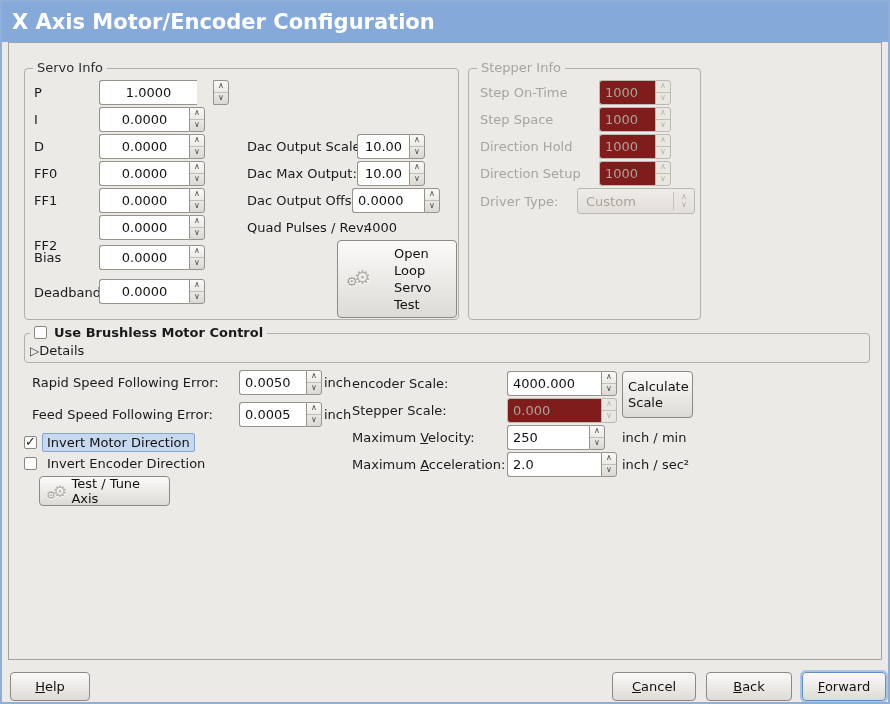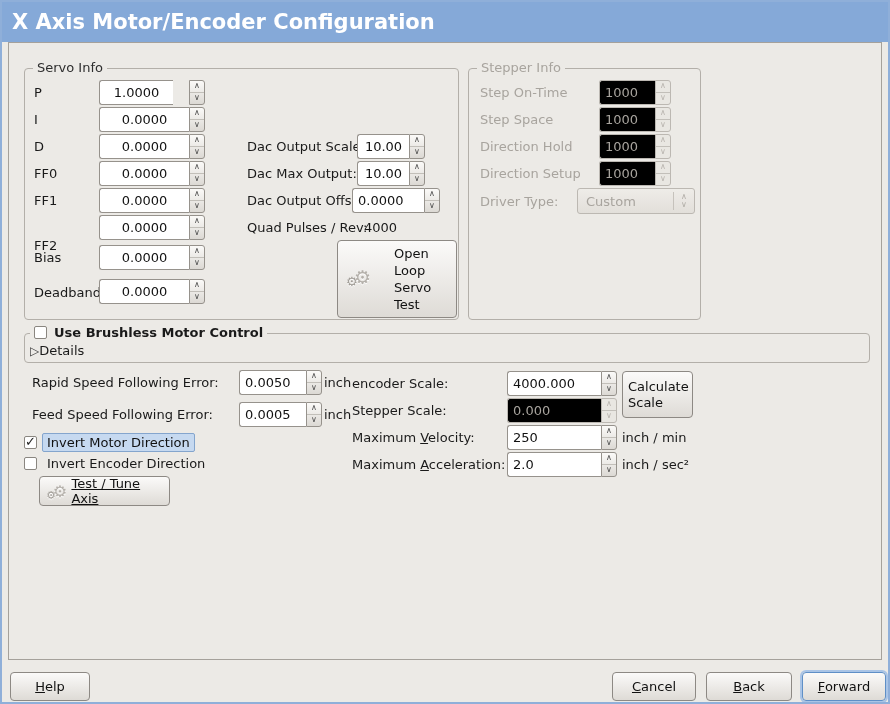--- a/index.html
+++ b/index.html
@@ -18,21 +18,21 @@
 
   .spinbox{display:flex;height:25px;}
   .entry{flex:1;background:#ffffff;border:1px solid #96928c;border-right:none;border-radius:3px 0 0 3px;
          font-size:13px;color:#111;display:flex;align-items:center;padding:0 5px;box-sizing:border-box;}
   .entry.center{justify-content:center;padding:0;}
   .spins{width:16px;display:flex;flex-direction:column;border:1px solid #96928c;border-radius:0 3px 3px 0;
          background:linear-gradient(#fbfaf8,#dcd9d4);box-sizing:border-box;}
   .spin-up,.spin-dn{flex:1;text-align:center;color:#4a4a4a;font-size:8px;line-height:10px;overflow:hidden;}
   .spin-up::before{content:"∧";} .spin-dn::before{content:"∨";}
   .spin-dn{border-top:1px solid #c2bfb9;}
-  .spinbox.disabled .entry{background:#000000;color:#a8a49e;border-color:#bcb8b2;}
+  .spinbox.disabled .entry{background:#7f1d1d;color:#a8a49e;border-color:#bcb8b2;}
   .spinbox.disabled .spins{border-color:#bcb8b2;background:#e9e7e2;}
   .spinbox.disabled .spin-up,.spinbox.disabled .spin-dn{color:#b7b3ad;}
 
   .btn{background:linear-gradient(#fbfaf9,#dedbd6);border:1px solid #8d8984;border-radius:4px;
        font-size:13px;color:#111;box-sizing:border-box;display:flex;align-items:center;justify-content:center;}
   .btn.focus{box-shadow:0 0 0 2px #a9c4e6;border-color:#5f8fc6;}
   .mn{text-decoration:underline;}
 
   .checkbox{width:13px;height:13px;background:#ffffff;border:1px solid #8a8680;border-radius:2px;
             box-sizing:border-box;position:relative;}
@@ -63,21 +63,21 @@
 
   <div id="titlebar" class="abs">X Axis Motor/Encoder Configuration</div>
 
   <div id="content-panel" class="abs"></div>
 
   <div class="abs frame" style="left:22px;top:66px;width:435px;height:252px;">
     <span class="frame-label">Servo Info</span>
   </div>
 
   <span class="abs lbl" style="left:32px;top:83px;">P</span>
-  <div class="abs spinbox" style="left:97px;top:78px;width:106px;gap:16px;">
+  <div class="abs spinbox" style="left:97px;top:78px;width:130px;gap:16px;">
     <div class="entry center">1.0000</div>
     <div class="spins">
         <div class="spin-up"></div>
         <div class="spin-dn"></div>
       </div>
   </div>
 
   <span class="abs lbl" style="left:32px;top:110px;">I</span>
   <div class="abs spinbox" style="left:97px;top:105px;width:106px;">
     <div class="entry center">0.0000</div>
@@ -266,21 +266,21 @@
 
   <div class="abs" style="left:22px;top:431px;display:flex;align-items:center;gap:5px;">
     <span class="checkbox checked"></span>
     <span class="hl-label">Invert Motor Direction</span>
   </div>
   <div class="abs" style="left:22px;top:454px;display:flex;align-items:center;gap:10px;">
     <span class="checkbox"></span>
     <span class="lbl">Invert Encoder Direction</span>
   </div>
 
-  <div class="abs btn" style="left:37px;top:474px;width:131px;height:30px;justify-content:flex-end;text-decoration:underline;">
+  <div class="abs btn" style="left:37px;top:474px;width:131px;height:30px;justify-content:flex-end;">
     <div class="gears" style="margin-left:4px;width:26px;height:26px;transform:scale(0.85);">
         <span class="gear-a"></span>
         <span class="gear-b"></span>
       </div>
     <span style="margin-left:2px;">Test / Tune Axis</span>
   </div>
 
   <span class="abs lbl" style="left:350px;top:374px;">encoder Scale:</span>
   <div class="abs spinbox" style="left:505px;top:369px;width:110px;">
     <div class="entry">4000.000</div>
@@ -296,21 +296,21 @@
   <span class="abs lbl" style="left:350px;top:401px;">Stepper Scale:</span>
   <div class="abs spinbox disabled" style="left:505px;top:396px;width:110px;">
     <div class="entry">0.000</div>
     <div class="spins">
         <div class="spin-up"></div>
         <div class="spin-dn"></div>
       </div>
   </div>
 
   <span class="abs lbl" style="left:350px;top:428px;"><span>Maximum </span><span class="mn">V</span><span>elocity:</span></span>
-  <div class="abs spinbox" style="left:505px;top:423px;width:110px;">
+  <div class="abs spinbox" style="left:505px;top:423px;width:98px;">
     <div class="entry">250</div>
     <div class="spins">
         <div class="spin-up"></div>
         <div class="spin-dn"></div>
       </div>
   </div>
   <span class="abs unit" style="left:620px;top:428px;">inch / min</span>
 
   <span class="abs lbl" style="left:350px;top:455px;"><span>Maximum </span><span class="mn">A</span><span>cceleration:</span></span>
   <div class="abs spinbox" style="left:505px;top:450px;width:110px;">

